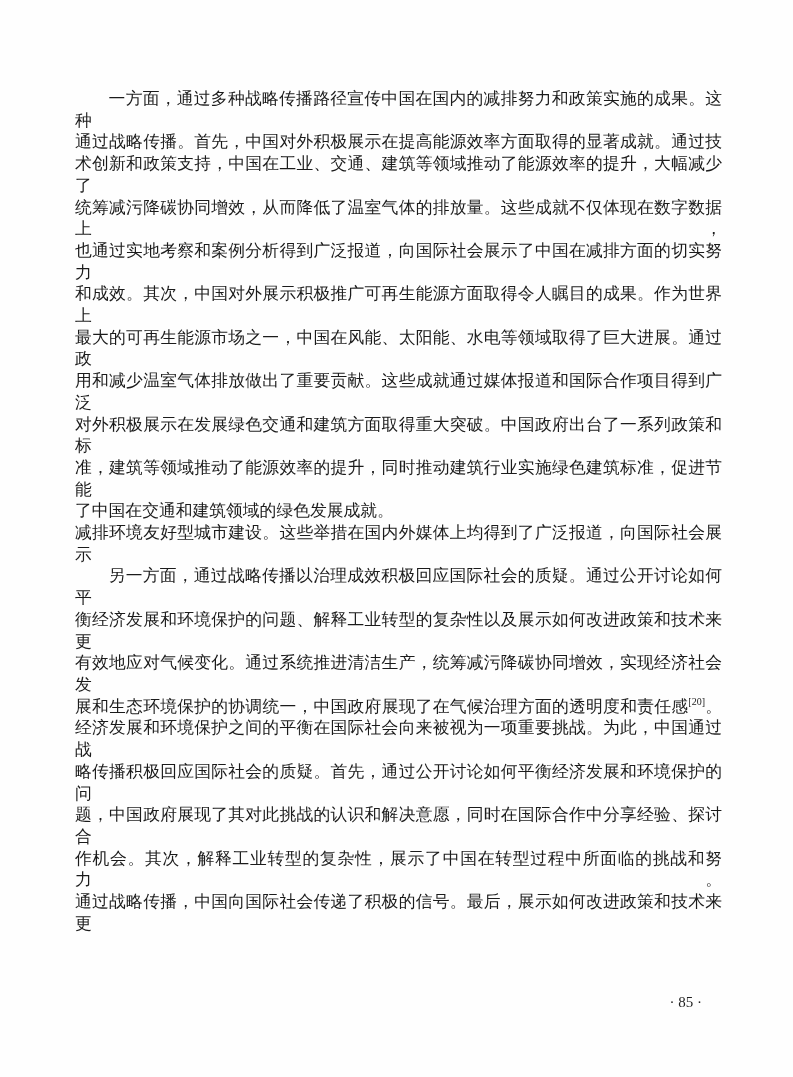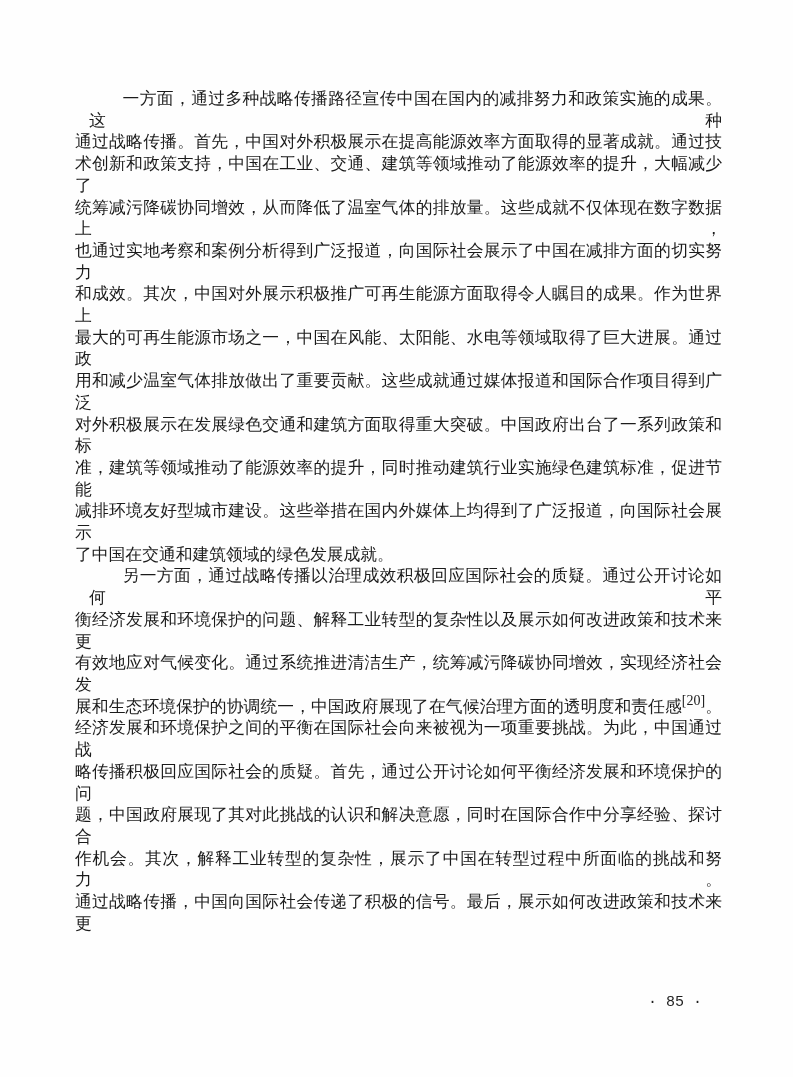--- a/index.html
+++ b/index.html
@@ -27,62 +27,61 @@
   .line {
     font-family: "Liberation Serif", "DejaVu Serif", serif;
     font-size: 16.8px;
     line-height: 21.7px;
     color: #1b1b1b;
     text-align: justify;
     text-align-last: justify;
   }
   .line.first {
     text-indent: 2em;
-    margin-left: 14px;
   }
   .line.short-last {
     text-align-last: left;
   }
   .line sup {
-    font-size: 14px;
+    font-size: 10px;
     line-height: 0;
     vertical-align: super;
     letter-spacing: 0;
   }
   .page-number {
     position: absolute;
     top: 994px;
     left: 75px;
     width: 647px;
     box-sizing: border-box;
     padding-right: 20px;
     text-align: right;
-    font-family: Liberation Mono, monospace;
+    font-family: Liberation Serif, serif;
     font-size: 15px;
     color: #1f1f1f;
   }
 </style>
 </head>
 <body>
 
 <div class="page">
   <div class="text-block">
       <div class="para">
         <div class="line first">一方面，通过多种战略传播路径宣传中国在国内的减排努力和政策实施的成果。这种</div>
         <div class="line">通过战略传播。首先，中国对外积极展示在提高能源效率方面取得的显著成就。通过技</div>
         <div class="line">术创新和政策支持，中国在工业、交通、建筑等领域推动了能源效率的提升，大幅减少了</div>
         <div class="line">统筹减污降碳协同增效，从而降低了温室气体的排放量。这些成就不仅体现在数字数据上，</div>
         <div class="line">也通过实地考察和案例分析得到广泛报道，向国际社会展示了中国在减排方面的切实努力</div>
         <div class="line">和成效。其次，中国对外展示积极推广可再生能源方面取得令人瞩目的成果。作为世界上</div>
         <div class="line">最大的可再生能源市场之一，中国在风能、太阳能、水电等领域取得了巨大进展。通过政</div>
         <div class="line">用和减少温室气体排放做出了重要贡献。这些成就通过媒体报道和国际合作项目得到广泛</div>
         <div class="line">对外积极展示在发展绿色交通和建筑方面取得重大突破。中国政府出台了一系列政策和标</div>
         <div class="line">准，建筑等领域推动了能源效率的提升，同时推动建筑行业实施绿色建筑标准，促进节能</div>
+        <div class="line short-last">了中国在交通和建筑领域的绿色发展成就。</div>
         <div class="line">减排环境友好型城市建设。这些举措在国内外媒体上均得到了广泛报道，向国际社会展示</div>
-        <div class="line short-last">了中国在交通和建筑领域的绿色发展成就。</div>
       </div>
       <div class="para">
         <div class="line first">另一方面，通过战略传播以治理成效积极回应国际社会的质疑。通过公开讨论如何平</div>
         <div class="line">衡经济发展和环境保护的问题、解释工业转型的复杂性以及展示如何改进政策和技术来更</div>
         <div class="line">有效地应对气候变化。通过系统推进清洁生产，统筹减污降碳协同增效，实现经济社会发</div>
         <div class="line">展和生态环境保护的协调统一，中国政府展现了在气候治理方面的透明度和责任感<sup>[20]</sup>。</div>
         <div class="line">经济发展和环境保护之间的平衡在国际社会向来被视为一项重要挑战。为此，中国通过战</div>
         <div class="line">略传播积极回应国际社会的质疑。首先，通过公开讨论如何平衡经济发展和环境保护的问</div>
         <div class="line">题，中国政府展现了其对此挑战的认识和解决意愿，同时在国际合作中分享经验、探讨合</div>
         <div class="line">作机会。其次，解释工业转型的复杂性，展示了中国在转型过程中所面临的挑战和努力。</div>

